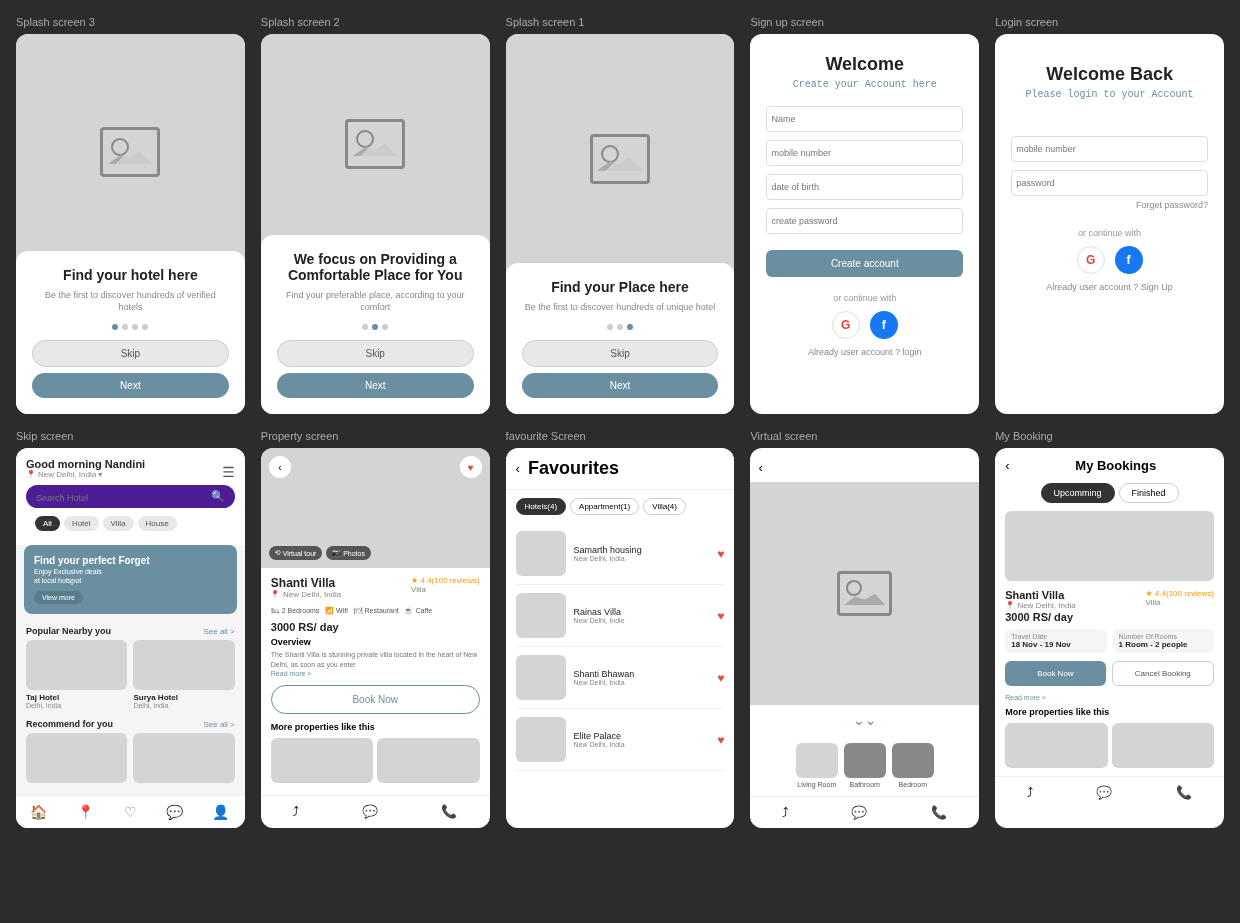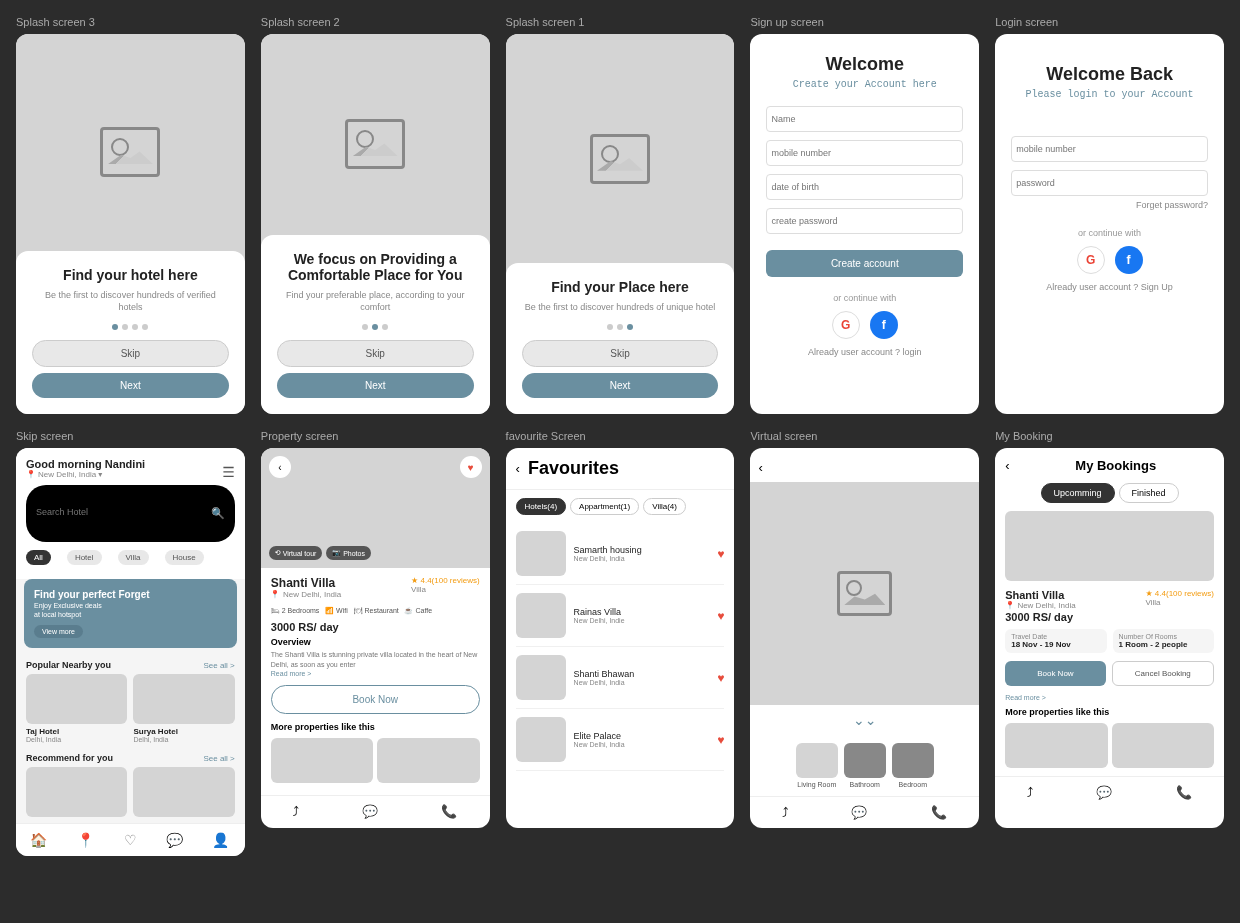--- a/index.html
+++ b/index.html
@@ -242,38 +242,39 @@
     .home-location {
       font-size: 8px;
       color: #888;
       display: flex;
       align-items: center;
       gap: 2px;
       margin-bottom: 6px;
     }
     .search-bar {
       display: flex;
-      align-items: flex-start;
-      background: #000000;
+      align-items: flex-end;
+      background: #4c1d95;
       border-radius: 20px;
-      padding: 22px 10px;
+      padding: 5px 10px;
       margin-bottom: 8px;
     }
     .search-bar input {
       border: none;
       background: transparent;
       font-size: 9px;
       flex: 1;
       color: #999;
       outline: none;
     }
     .filter-tabs {
       display: flex;
-      gap: 16px;
+      gap: 4px;
       margin-bottom: 8px;
+      margin-left: 9px;
     }
     .filter-tab {
       padding: 3px 8px;
       border-radius: 12px;
       font-size: 8px;
       cursor: pointer;
     }
     .filter-tab.active {
       background: #333;
       color: white;

